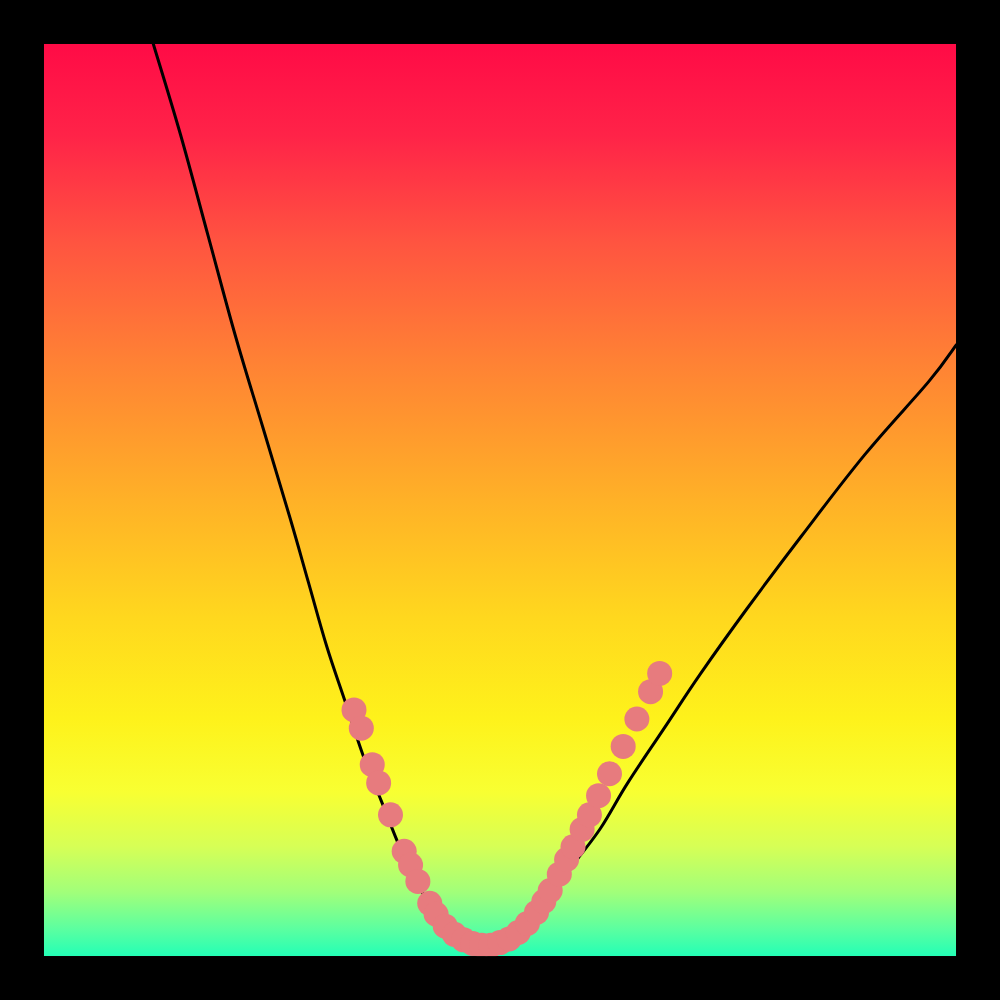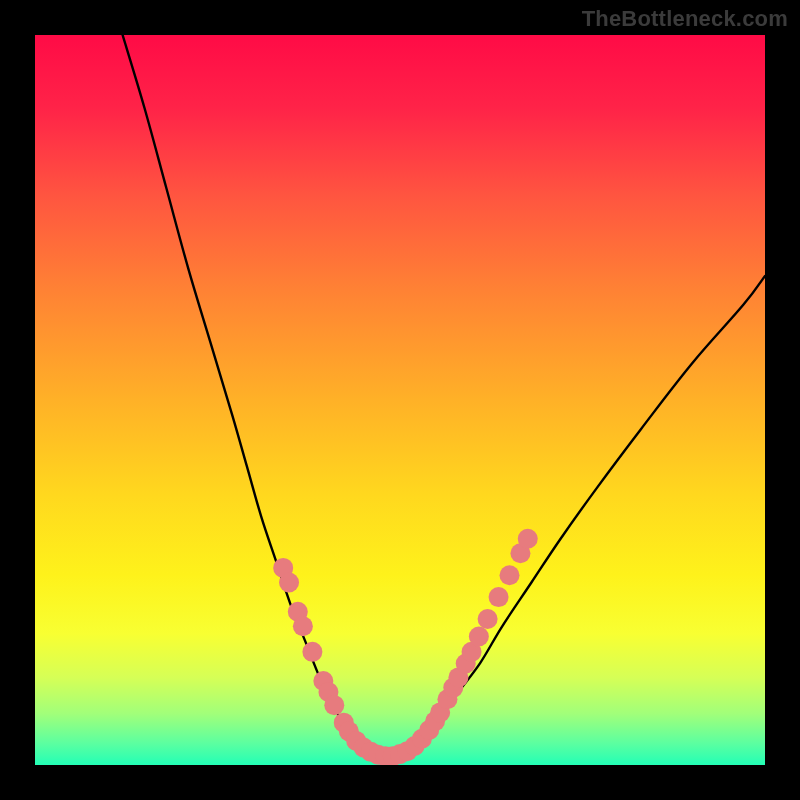--- a/index.html
+++ b/index.html
@@ -34,21 +34,20 @@
     font-size: 22px;
     font-weight: 600;
     letter-spacing: 0.2px;
     user-select: none;
   }
 </style>
 </head>
 <body>
 
 <div class="frame">
-  <div class="watermark">TheBottleneck.com</div>
   <div class="plot">
     <svg id="plot-svg" width="730" height="730" viewBox="0 0 730 730">
       <defs>
         <linearGradient id="heat" x1="0" y1="0" x2="0" y2="1">
             <stop offset="0%" stop-color="#ff0b46"></stop>
             <stop offset="10%" stop-color="#ff2348"></stop>
             <stop offset="22%" stop-color="#ff5540"></stop>
             <stop offset="35%" stop-color="#ff8234"></stop>
             <stop offset="50%" stop-color="#ffb127"></stop>
             <stop offset="63%" stop-color="#ffd81e"></stop>

